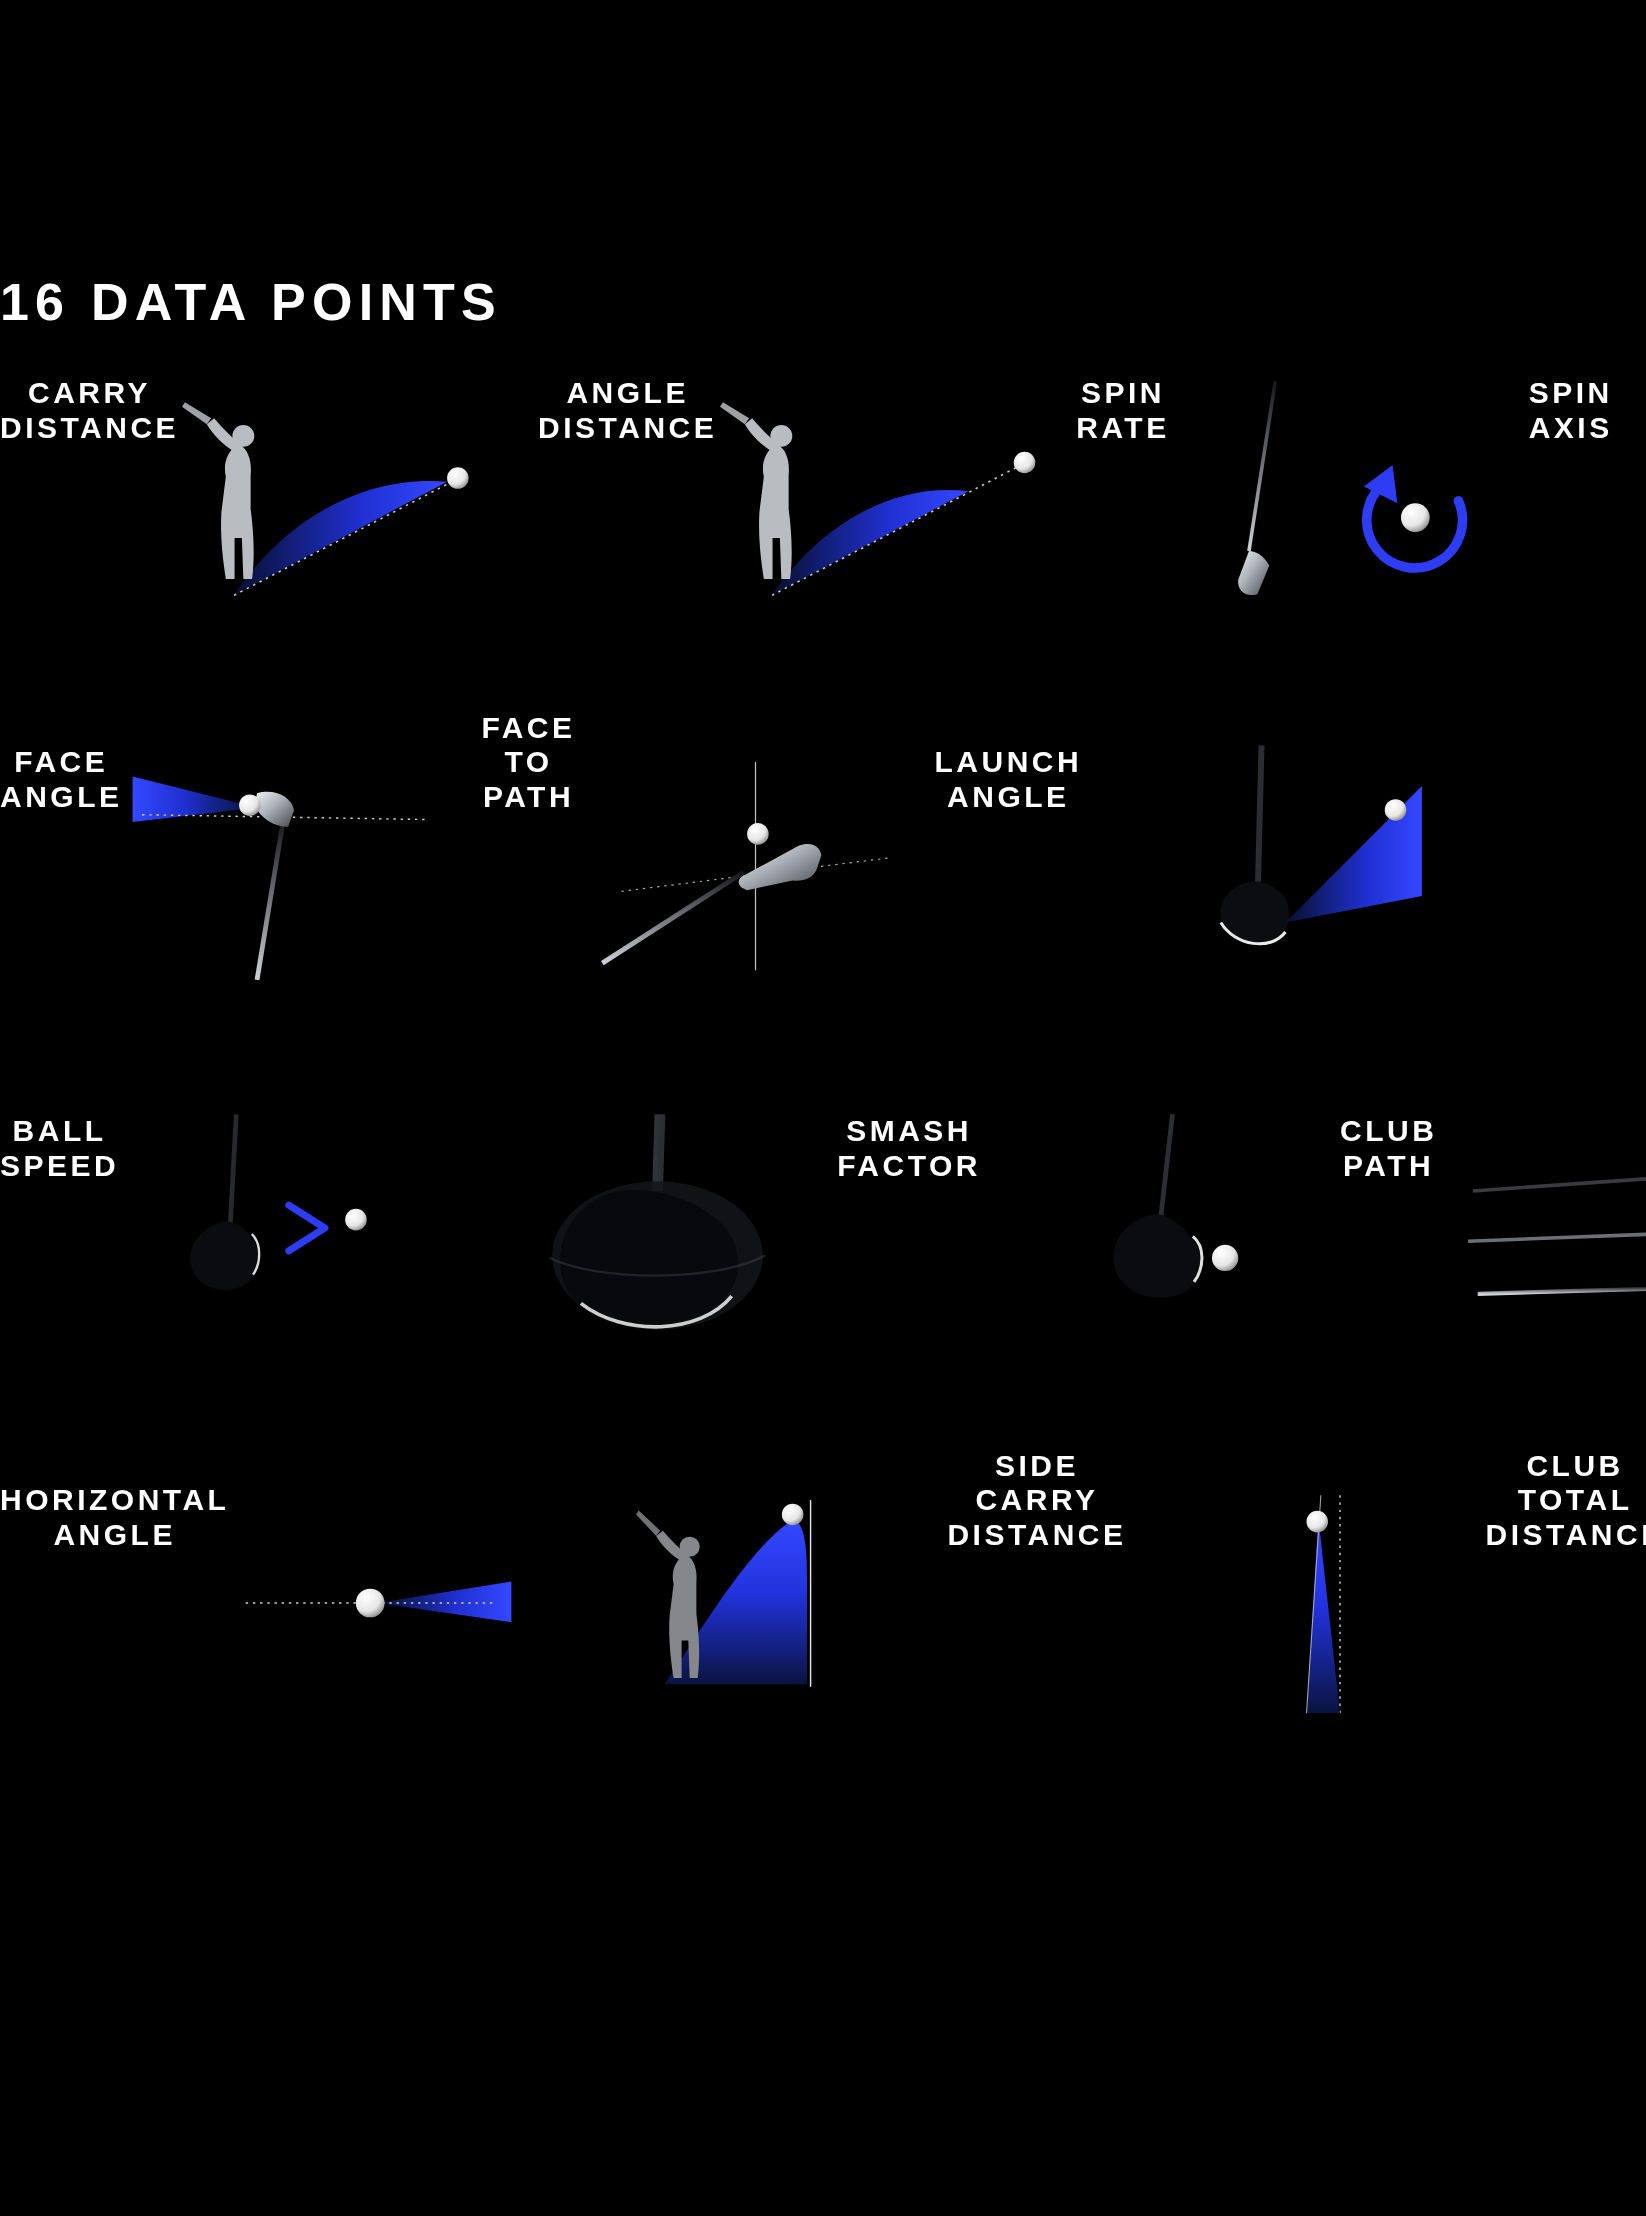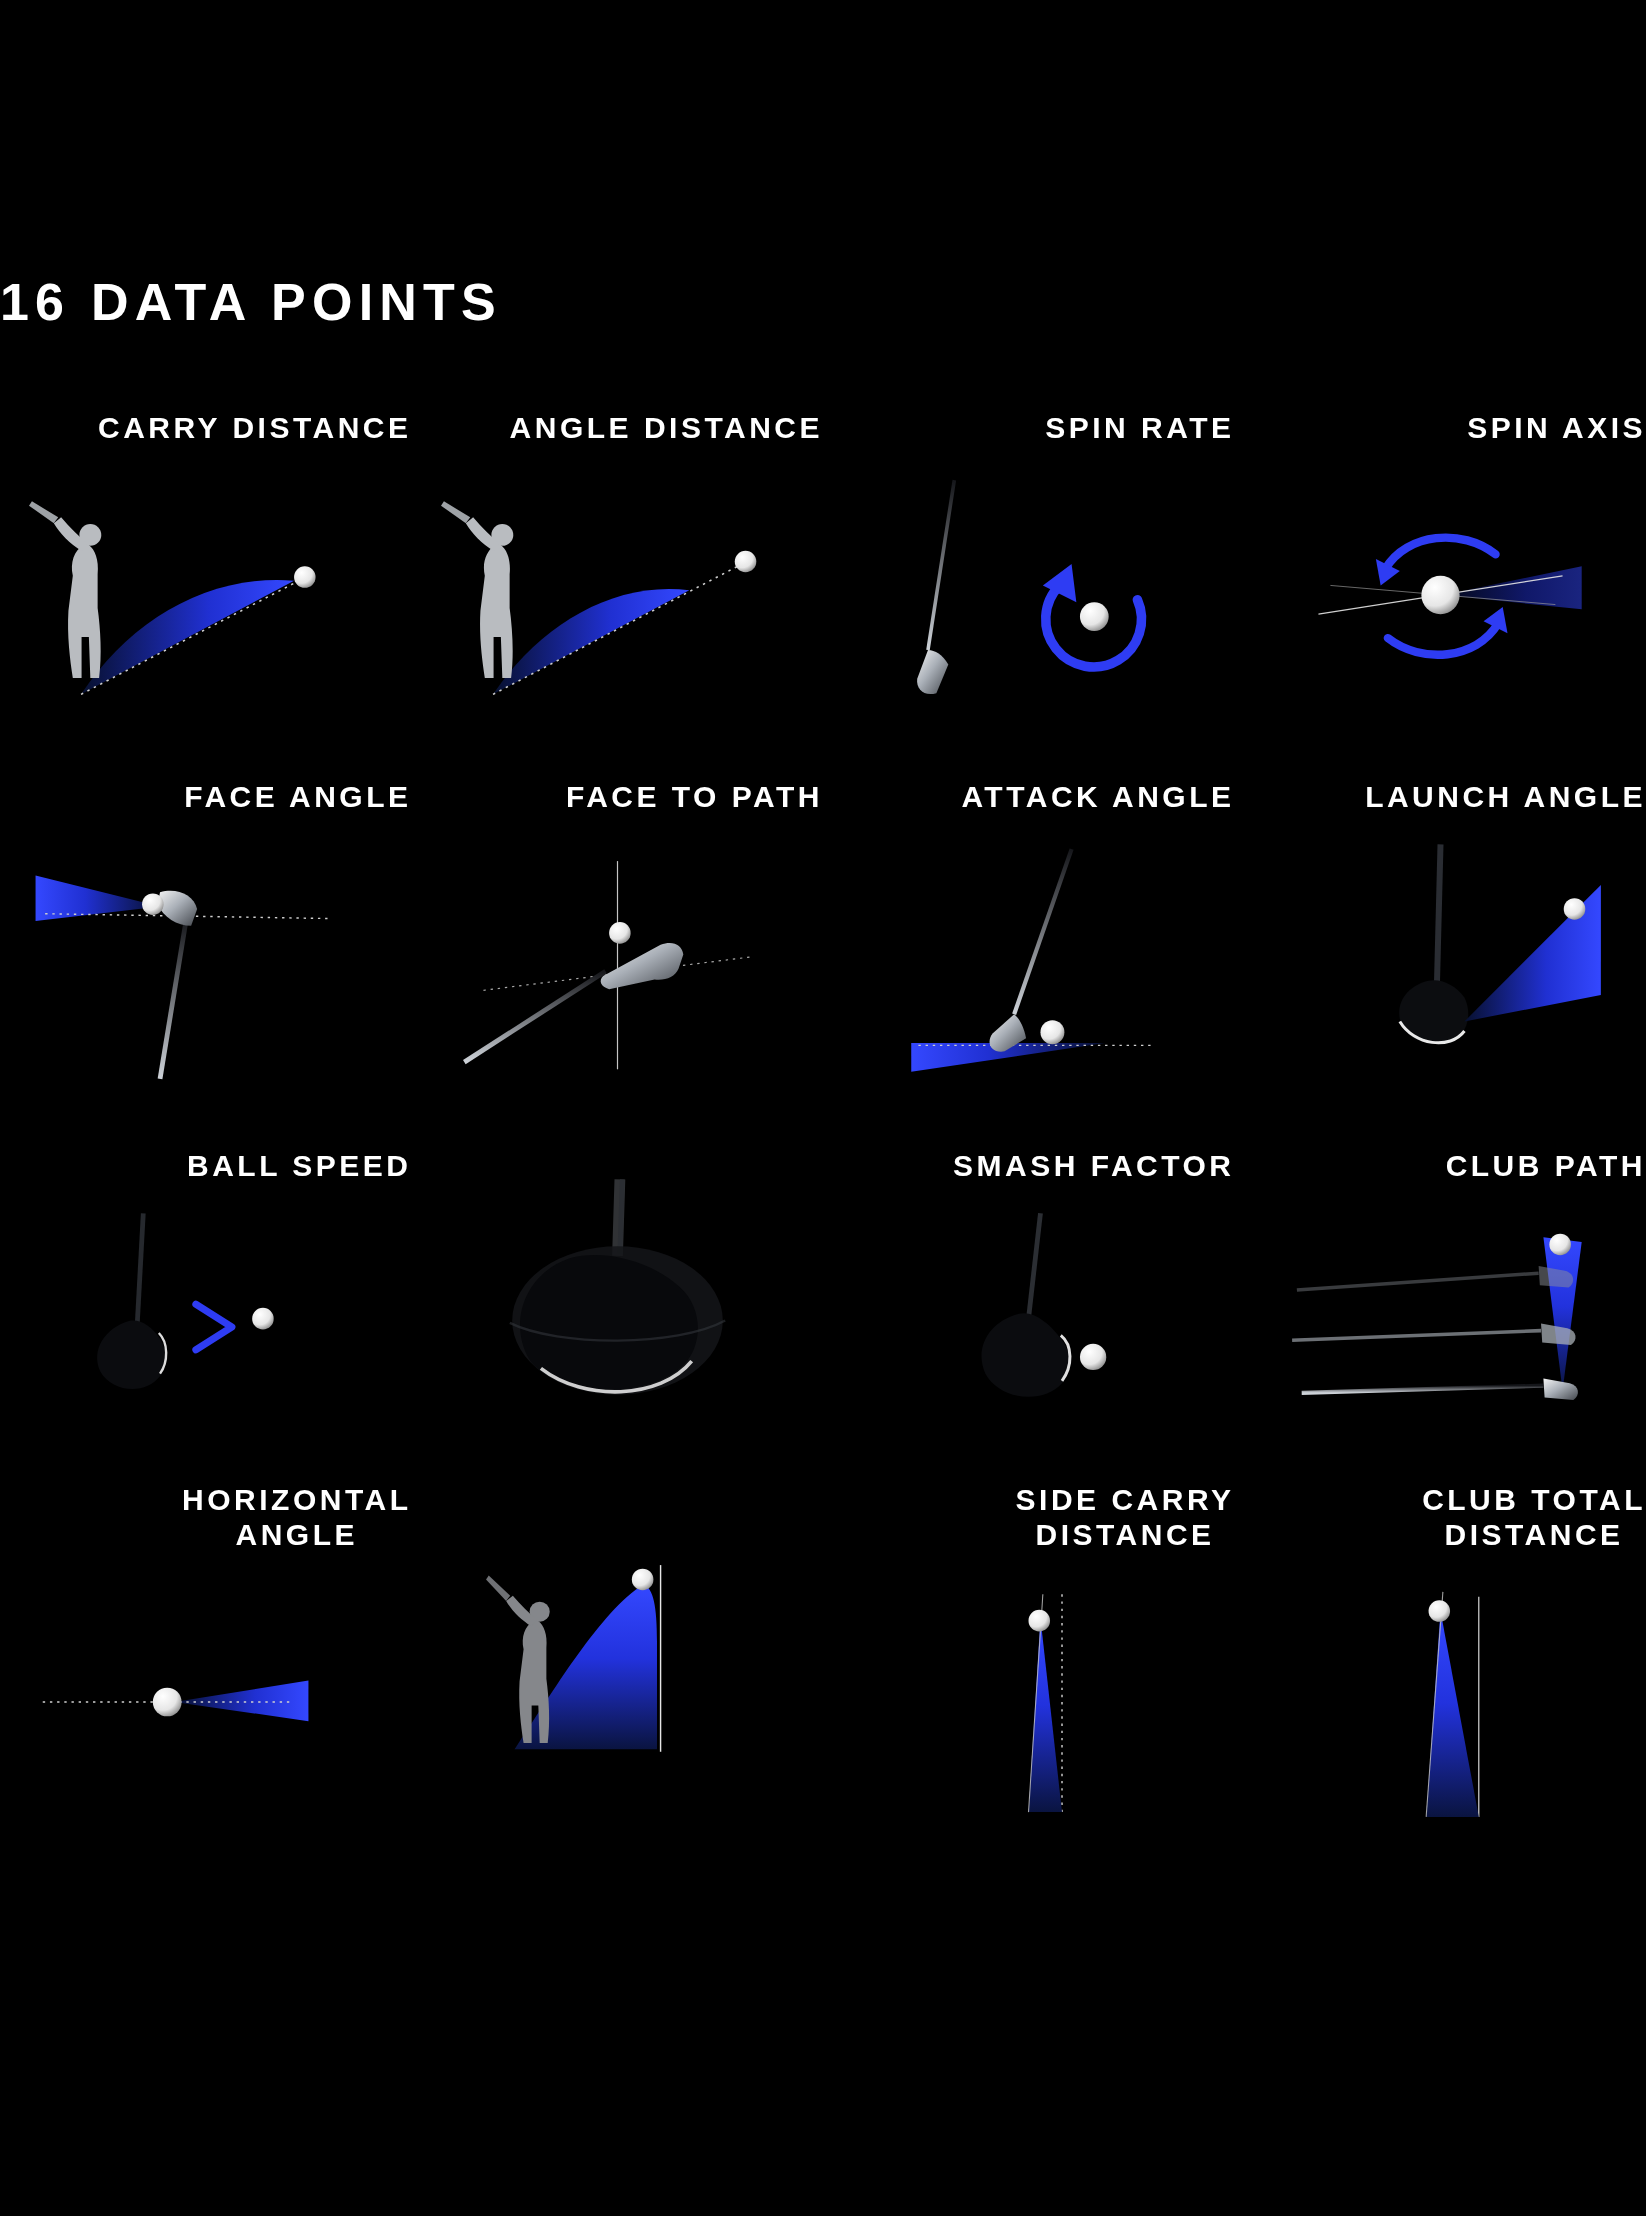--- a/index.html
+++ b/index.html
@@ -20,22 +20,22 @@
     line-height:1;
   }
   .grid{margin-top:48px;}
   .row{
     display:grid;
     grid-template-columns:repeat(4,1fr);
     height:369px;
   }
   .cell{
     display:flex;
-    flex-direction:column;
-    align-items:flex-end;
+    flex-direction:row;
+    align-items:flex-start;
     overflow:visible;
   }
   .label{
     height:69px;
     display:flex;
     align-items:flex-end;
     justify-content:center;
     text-align:center;
     color:#fff;
     font-size:30px;
@@ -194,32 +194,20 @@
           <svg class="illu" viewBox="0 0 300 200">
             <line x1="150" y1="14" x2="150" y2="188" stroke="#e8e8e8" stroke-width="1" opacity="0.85"></line>
             <line x1="38" y1="122" x2="262" y2="94" stroke="#bdbdbd" stroke-width="1" stroke-dasharray="2 4" opacity="0.9"></line>
             <path d="M22,182 L140,106" stroke="url(#shaft)" stroke-width="4" fill="none"></path>
             <path d="M138,110 L186,84 C196,80 204,84 205,92 L201,104 C198,111 190,114 181,113 L143,121 C136,119 134,114 138,110 Z" fill="url(#steel)"></path>
             <use href="#ball" x="152" y="74"></use>
           </svg>
         </div>
       </div>
 
-      <div class="cell">
-        <div class="label">ATTACK ANGLE</div>
-        <div class="art">
-          <svg class="illu" viewBox="0 0 300 200">
-            <polygon points="214,166 52,166 52,190" fill="url(#blueL)"></polygon>
-            <line x1="58" y1="168" x2="252" y2="168" stroke="#cfcfcf" stroke-width="1.2" stroke-dasharray="2 4"></line>
-            <path d="M186,4 L138,142" stroke="url(#shaft)" stroke-width="3.5" fill="none"></path>
-            <path d="M138,142 L120,158 C114,166 119,175 130,173 L148,162 C146,152 142,145 138,142 Z" fill="url(#steel)"></path>
-            <circle cx="170" cy="157" r="10" fill="url(#ballG)"></circle>
-          </svg>
-        </div>
-      </div>
 
       <div class="cell">
         <div class="label">LAUNCH ANGLE</div>
         <div class="art">
           <svg class="illu" viewBox="0 0 300 200">
             <path d="M150,0 L147,118" stroke="#2a2d33" stroke-width="5" fill="none"></path>
             <path d="M140,114 C122,118 110,134 118,152 C126,168 154,172 168,158 C174,150 175,138 170,128 C162,117 150,112 140,114 Z" fill="#0c0d10"></path>
             <path d="M116,148 C128,168 158,172 170,156" stroke="#e9e9e9" stroke-width="2.5" fill="none"></path>
             <polygon points="170,148 284,34 284,126" fill="url(#blueR)"></polygon>
             <use href="#ball" x="262" y="54"></use>

